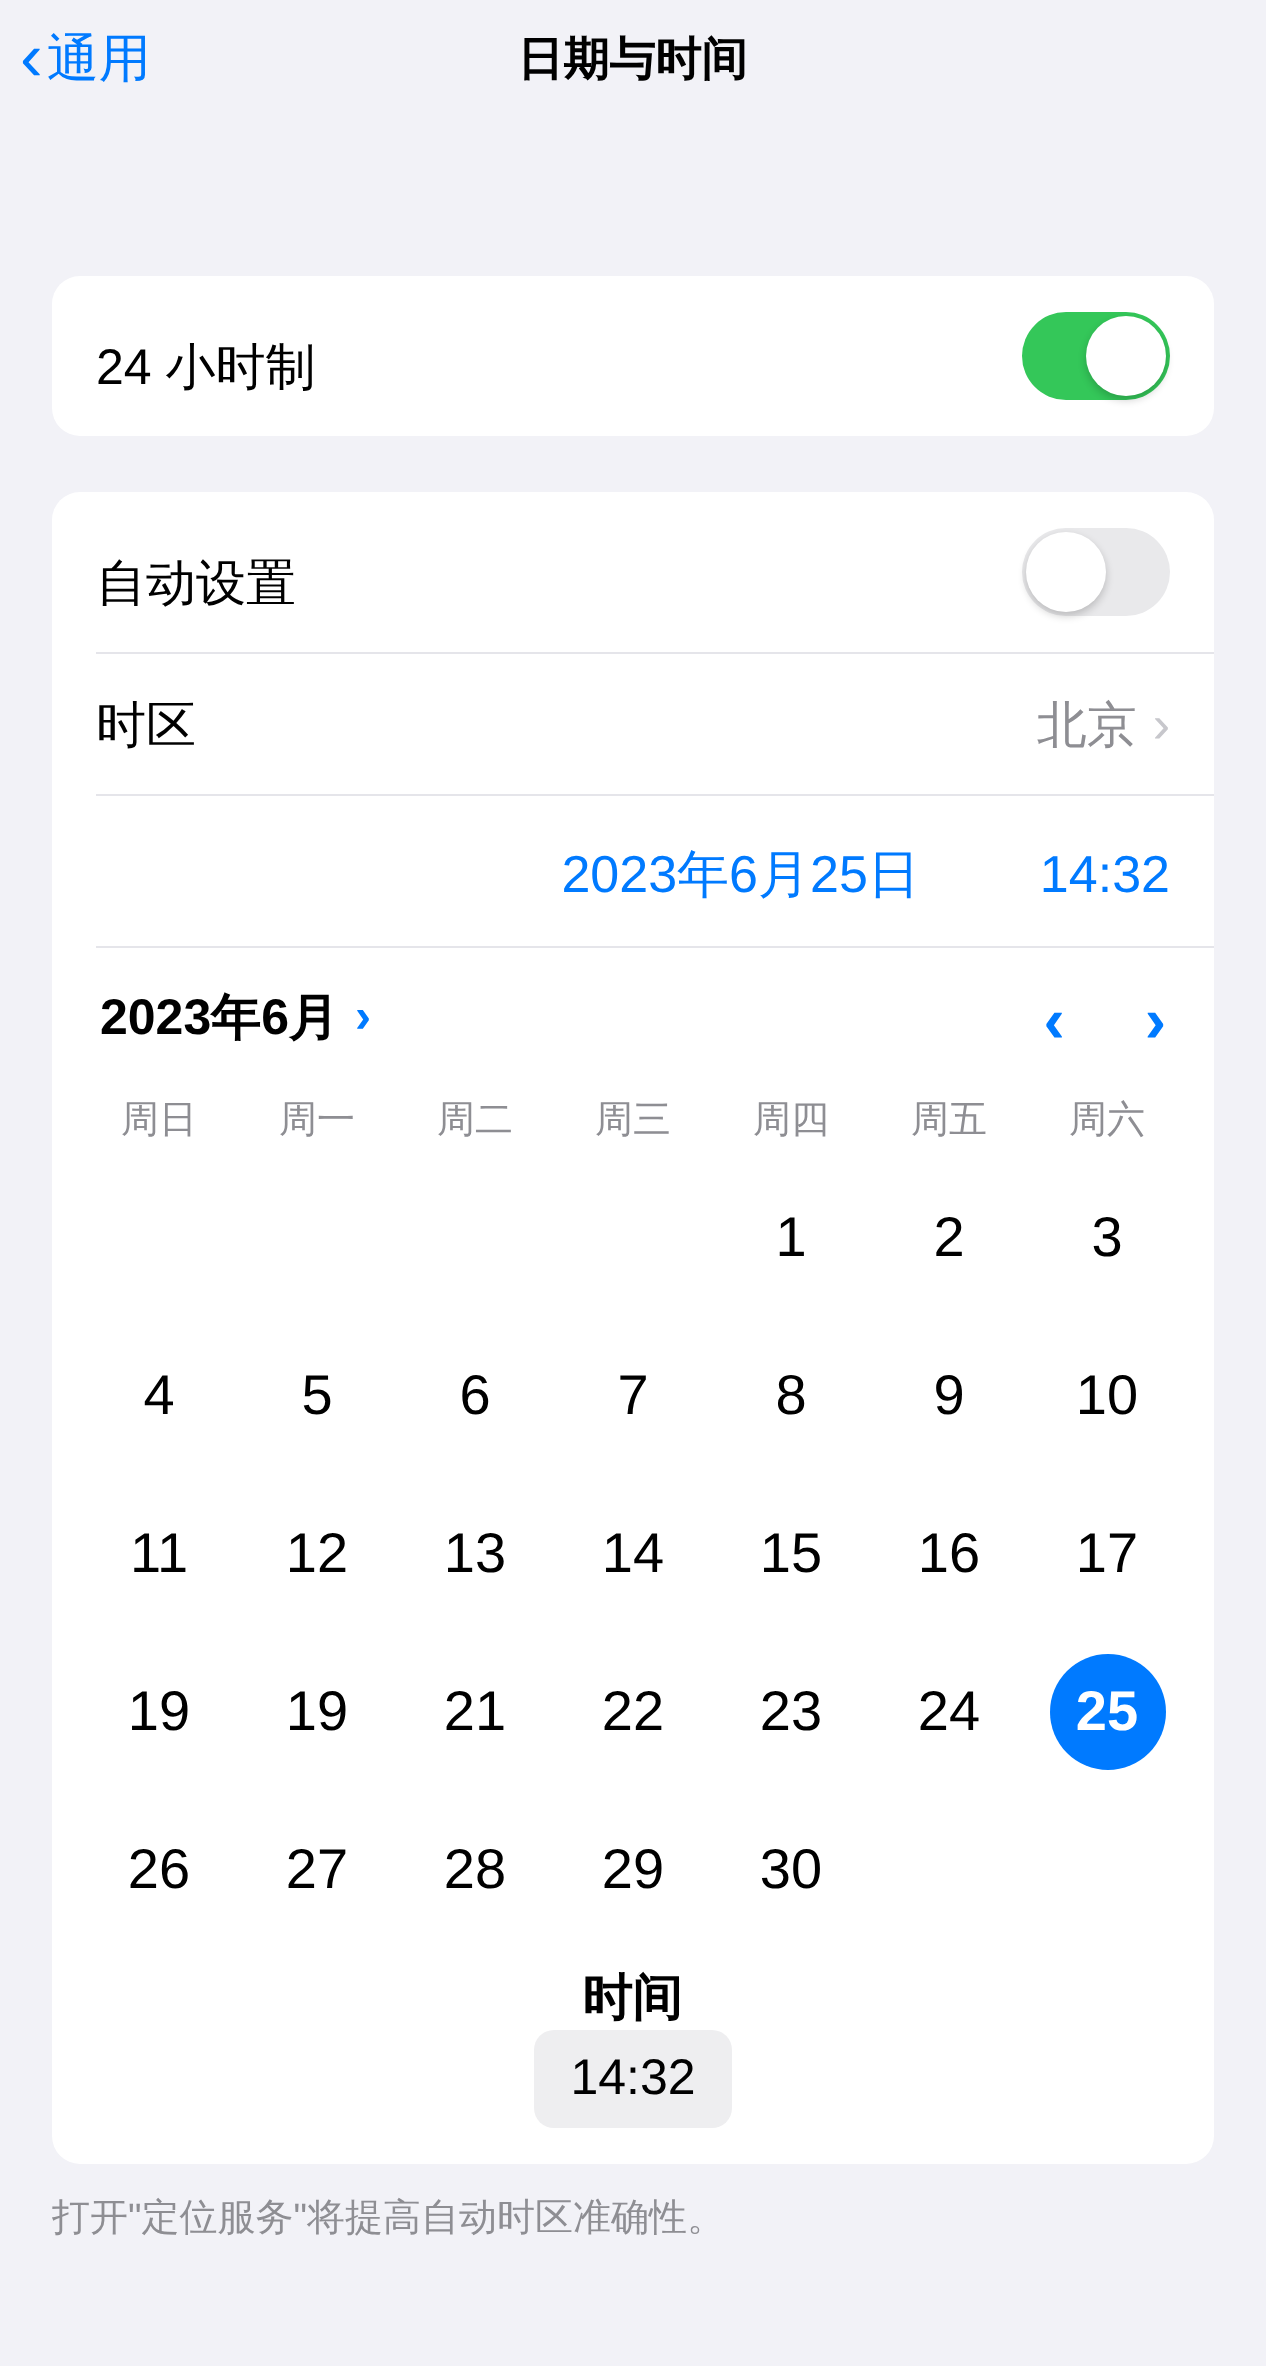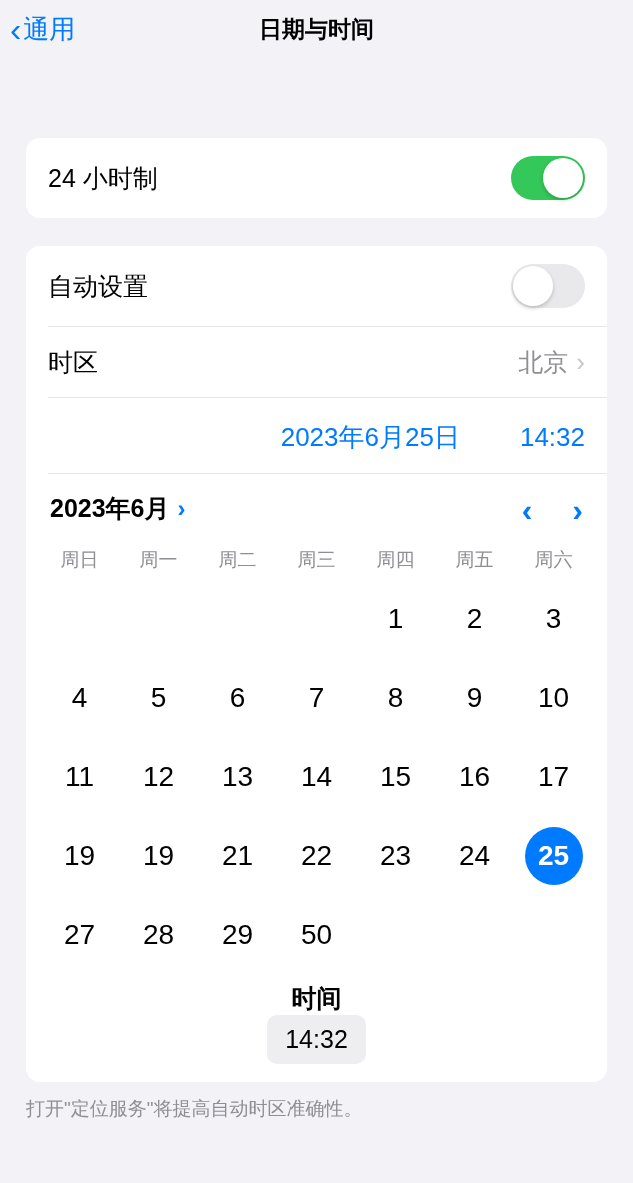--- a/index.html
+++ b/index.html
@@ -45,21 +45,21 @@
       margin: 28px 26px 0;
       background: #fff;
       border-radius: 14px;
       overflow: hidden;
     }
     .section.first {
       margin-top: 80px;
     }
     .row {
       display: flex;
-      align-items: center;
+      align-items: flex-end;
       justify-content: space-between;
       padding: 18px 22px;
       min-height: 70px;
     }
     .row-label {
       font-size: 25px;
       color: #000;
     }
     .divider {
       height: 1px;
@@ -356,30 +356,33 @@
         <div class="day">
           <span>23</span>
         </div>
         <div class="day">
           <span>24</span>
         </div>
         <div class="day selected">
           <span>25</span>
         </div>
         <div class="day">
+          <span>26</span>
+        </div>
+        <div class="day">
           <span>27</span>
         </div>
         <div class="day">
           <span>28</span>
         </div>
         <div class="day">
           <span>29</span>
         </div>
         <div class="day">
-          <span>50</span>
+          <span>30</span>
         </div>
       </div>
     <div class="time-row">
       <span class="time-label">时间</span>
       <div class="time-badge">14:32</div>
     </div>
   </div>
 </div>
 
 <div class="footer-note">打开"定位服务"将提高自动时区准确性。</div>

